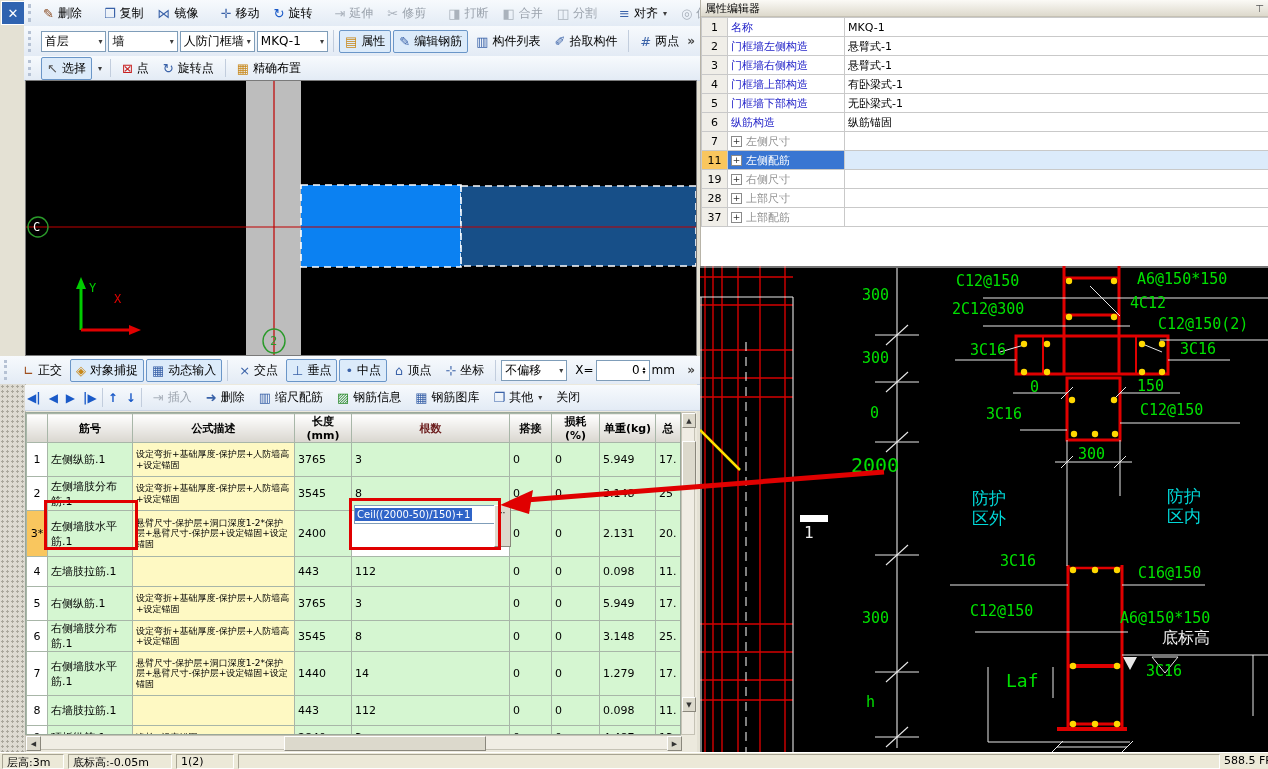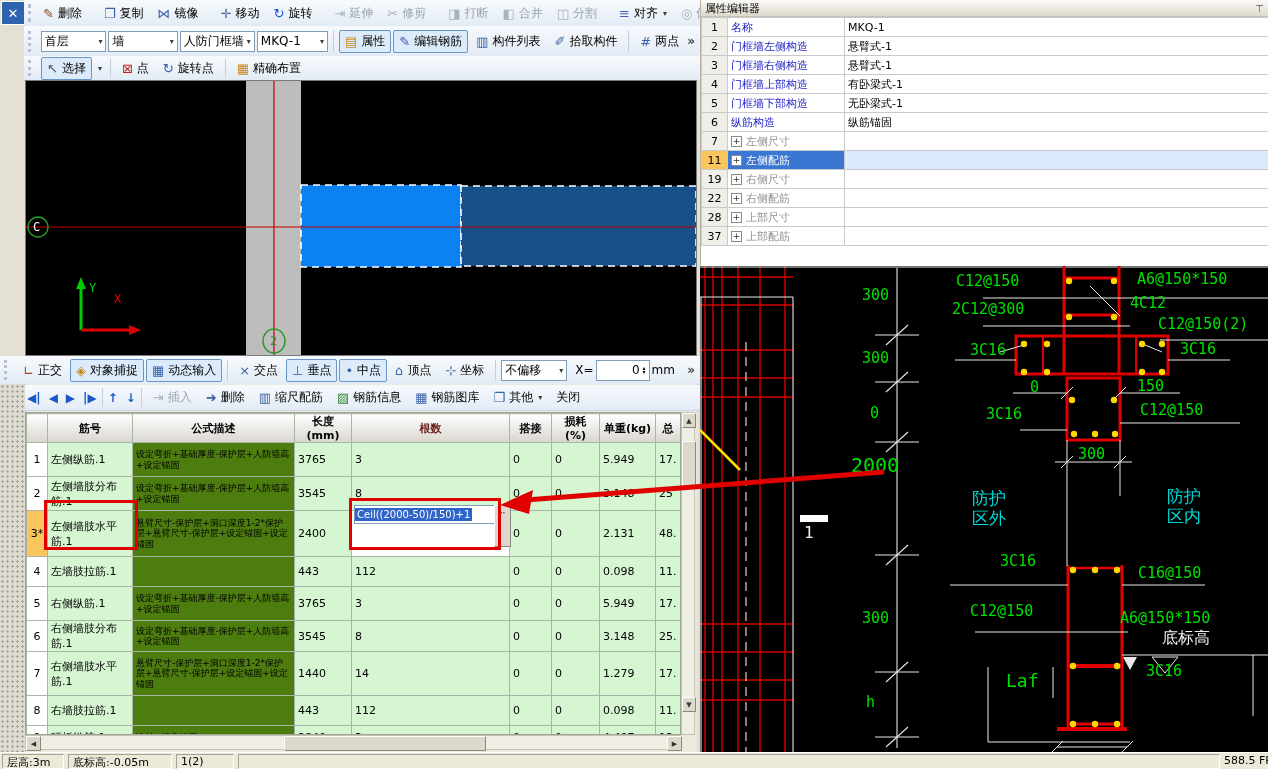--- a/index.html
+++ b/index.html
@@ -26,21 +26,21 @@
   
   #table-panel{left:0;top:384px;width:697px;height:368px;background:#ece9dd;}
   #tgrip{position:absolute;left:0;top:0;width:25px;height:368px;background:#dedbd2;background-image:radial-gradient(#aaa79c 1px,transparent 1.2px);background-size:5px 5px;border-right:1px solid #c2bfb2;}
   #ttoolbar{position:absolute;left:25px;top:1px;width:672px;height:25px;}
   #rgrid{position:absolute;left:25px;top:28px;width:656px;height:323px;overflow:hidden;background:#fff;border:1px solid #9aa89a;box-sizing:border-box;}
   table.rt{border-collapse:collapse;table-layout:fixed;width:654px;font-size:11px;}
   table.rt td,table.rt th{border:1px solid #a8b6a8;padding:0 3px;overflow:hidden;}
   table.rt th{background:linear-gradient(#ffffff,#d9d6cf);font-weight:bold;height:19px;}
   th.hl{background:linear-gradient(#fbd9a0,#f0a23c);color:#6b1c1c;}
   td.gc{background:#d5f6d1;vertical-align:middle;}
-  td.fc{background:#4d7c0f;font-size:9px;line-height:1.15;word-break:break-all;vertical-align:middle;}
+  td.fc{background:#fef9c3;font-size:9px;line-height:1.15;word-break:break-all;vertical-align:middle;}
   td.nc{background:#fff;text-align:center;}
   td.nc.mark{background:#f9c65e;}
   td.namec{word-break:break-all;}
   
   .sb{background:#f0ede4;border:1px solid #c5c2b5;box-sizing:border-box;}
   .sbtn{position:absolute;background:#dcd9cc;border:1px solid #fff;border-right-color:#8a877c;border-bottom-color:#8a877c;font-size:7px;display:flex;align-items:center;justify-content:center;color:#333;}
   .sth{position:absolute;background:#dcd9cc;border:1px solid #fff;border-right-color:#8a877c;border-bottom-color:#8a877c;}
   
   #prop-panel{left:700px;top:0;width:568px;height:266px;background:#f4f2ec;border-left:1px solid #b8b4a8;box-sizing:border-box;}
   #prop-title{position:absolute;left:0;top:0;width:100%;height:17px;background:linear-gradient(#fbfaf6,#ddd9cc);border-bottom:1px solid #c5c1b4;display:flex;align-items:center;justify-content:space-between;padding:0 4px;box-sizing:border-box;font-size:11px;}
@@ -374,21 +374,21 @@
         </tr>
         <tr style="height:46px">
           <td class="nc mark">3*</td>
               <td class="gc namec">左侧墙肢水平筋.1</td>
               <td class="fc">悬臂尺寸-保护层+洞口深度1-2*保护层+悬臂尺寸-保护层+设定锚固+设定锚固</td>
               <td class="gc">2400</td>
               <td style="background:#fff"></td>
               <td class="gc">0</td>
               <td class="gc">0</td>
               <td class="gc">2.131</td>
-              <td class="gc">48.</td>
+              <td class="gc">20.</td>
         </tr>
         <tr style="height:30px">
           <td class="nc">4</td>
               <td class="gc namec">左墙肢拉筋.1</td>
               <td class="fc"></td>
               <td class="gc">443</td>
               <td class="gc">112</td>
               <td class="gc">0</td>
               <td class="gc">0</td>
               <td class="gc">0.098</td>
@@ -523,25 +523,20 @@
               <td class="pval"></td>
             </tr>
         <tr class="psel">
               <td class="pn">11</td>
               <td class="pname"><span class="exp">+</span><span>左侧配筋</span></td>
               <td class="pval"></td>
             </tr>
         <tr>
               <td class="pn">19</td>
               <td class="pname grayname"><span class="exp">+</span><span>右侧尺寸</span></td>
-              <td class="pval"></td>
-            </tr>
-        <tr>
-              <td class="pn">22</td>
-              <td class="pname grayname"><span class="exp">+</span><span>右侧配筋</span></td>
               <td class="pval"></td>
             </tr>
         <tr>
               <td class="pn">28</td>
               <td class="pname grayname"><span class="exp">+</span><span>上部尺寸</span></td>
               <td class="pval"></td>
             </tr>
         <tr>
               <td class="pn">37</td>
               <td class="pname grayname"><span class="exp">+</span><span>上部配筋</span></td>

